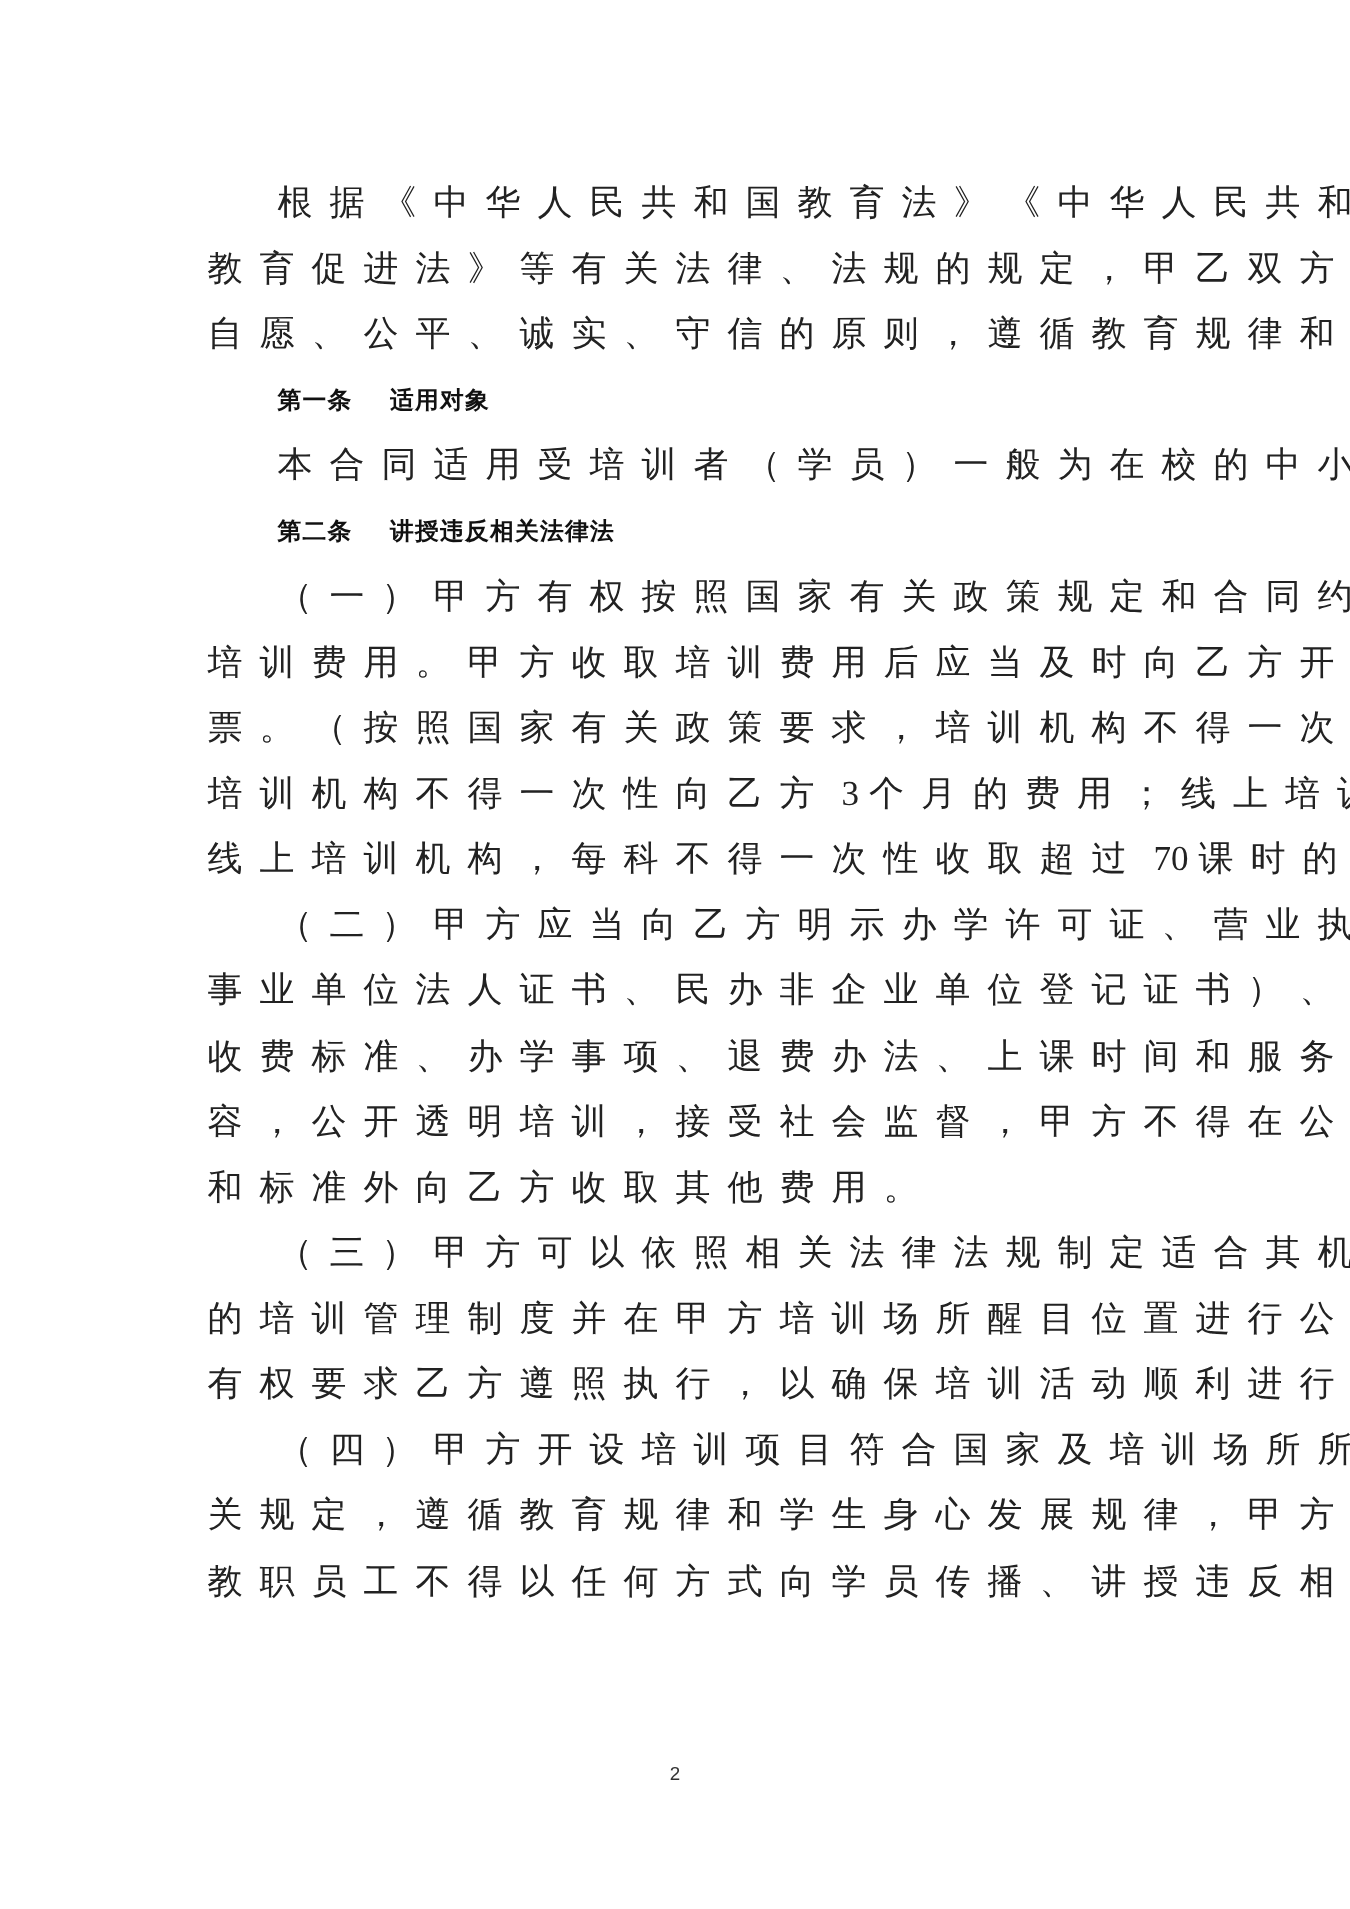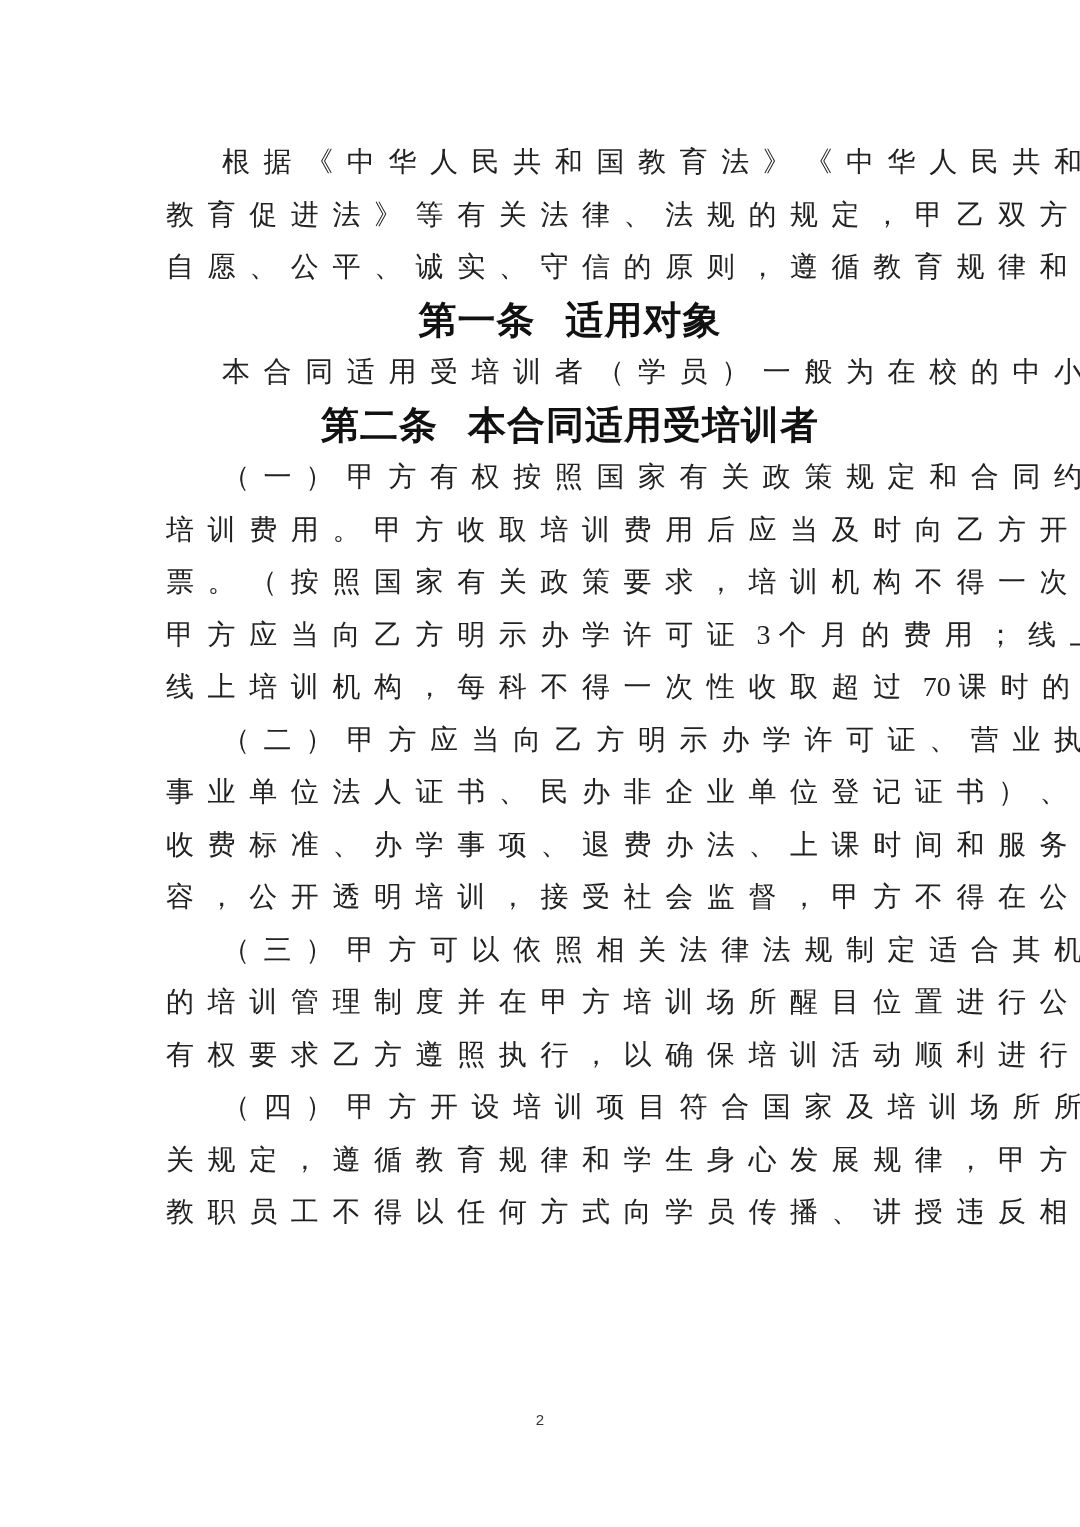--- a/index.html
+++ b/index.html
@@ -37,25 +37,24 @@
       white-space: nowrap;
       color: #222222;
       font-weight: 300;
     }
     .line.indent {
       padding-left: 56px;
     }
     .line.heading {
       font-family: "DejaVu Sans", "Liberation Sans", sans-serif;
       font-weight: bold;
-      font-size: 38px;
+      font-size: 19px;
       letter-spacing: 1px;
       color: #111111;
       padding-left: 56px;
-      text-align: center;
     }
     .heading .sep {
       display: inline-block;
       width: 30px;
     }
     .line .num {
       font-family: "Liberation Serif", serif;
       letter-spacing: 0;
       margin: 0 8px;
     }
@@ -81,36 +80,37 @@
       <div class="line">教育促进法》等有关法律、法规的规定，甲乙双方遵循平等、</div>
       <div class="line">自愿、公平、诚实、守信的原则，遵循教育规律和青少年健</div>
     </div>
 
     <div class="line heading">
       <span>第一条</span><span class="sep"></span><span>适用对象</span>
     </div>
     <div class="line indent">本合同适用受培训者（学员）一般为在校的中小学生。</div>
 
     <div class="line heading">
-      <span>第二条</span><span class="sep"></span><span>本合同适用受培训者</span>
+      <span>第二条</span><span class="sep"></span><span>讲授违反相关法律法</span>
     </div>
 
     <div>
       <div class="line indent">（一）甲方有权按照国家有关政策规定和合同约定收取</div>
       <div class="line">培训费用。甲方收取培训费用后应当及时向乙方开具正规发</div>
       <div class="line">票。（按照国家有关政策要求，培训机构不得一次性向乙方</div>
-      <div class="line"><span>甲方应当向乙方明示办学许可证</span><span class="num">3</span><span>个月的费用；线上培训机构</span></div>
+      <div class="line"><span>培训机构不得一次性向乙方</span><span class="num">3</span><span>个月的费用；线上培训机构</span></div>
       <div class="line"><span>线上培训机构，每科不得一次性收取超过</span><span class="num">70</span><span>课时的费用。）</span></div>
     </div>
 
     <div>
       <div class="line indent">（二）甲方应当向乙方明示办学许可证、营业执照（或</div>
       <div class="line">事业单位法人证书、民办非企业单位登记证书）、收费项目、</div>
       <div class="line">收费标准、办学事项、退费办法、上课时间和服务承诺等内</div>
       <div class="line">容，公开透明培训，接受社会监督，甲方不得在公示的项目</div>
+      <div class="line">和标准外向乙方收取其他费用。</div>
     </div>
 
     <div>
       <div class="line indent">（三）甲方可以依照相关法律法规制定适合其机构自身</div>
       <div class="line">的培训管理制度并在甲方培训场所醒目位置进行公示，甲方</div>
       <div class="line">有权要求乙方遵照执行，以确保培训活动顺利进行。</div>
     </div>
 
     <div>
       <div class="line indent">（四）甲方开设培训项目符合国家及培训场所所在地有</div>

